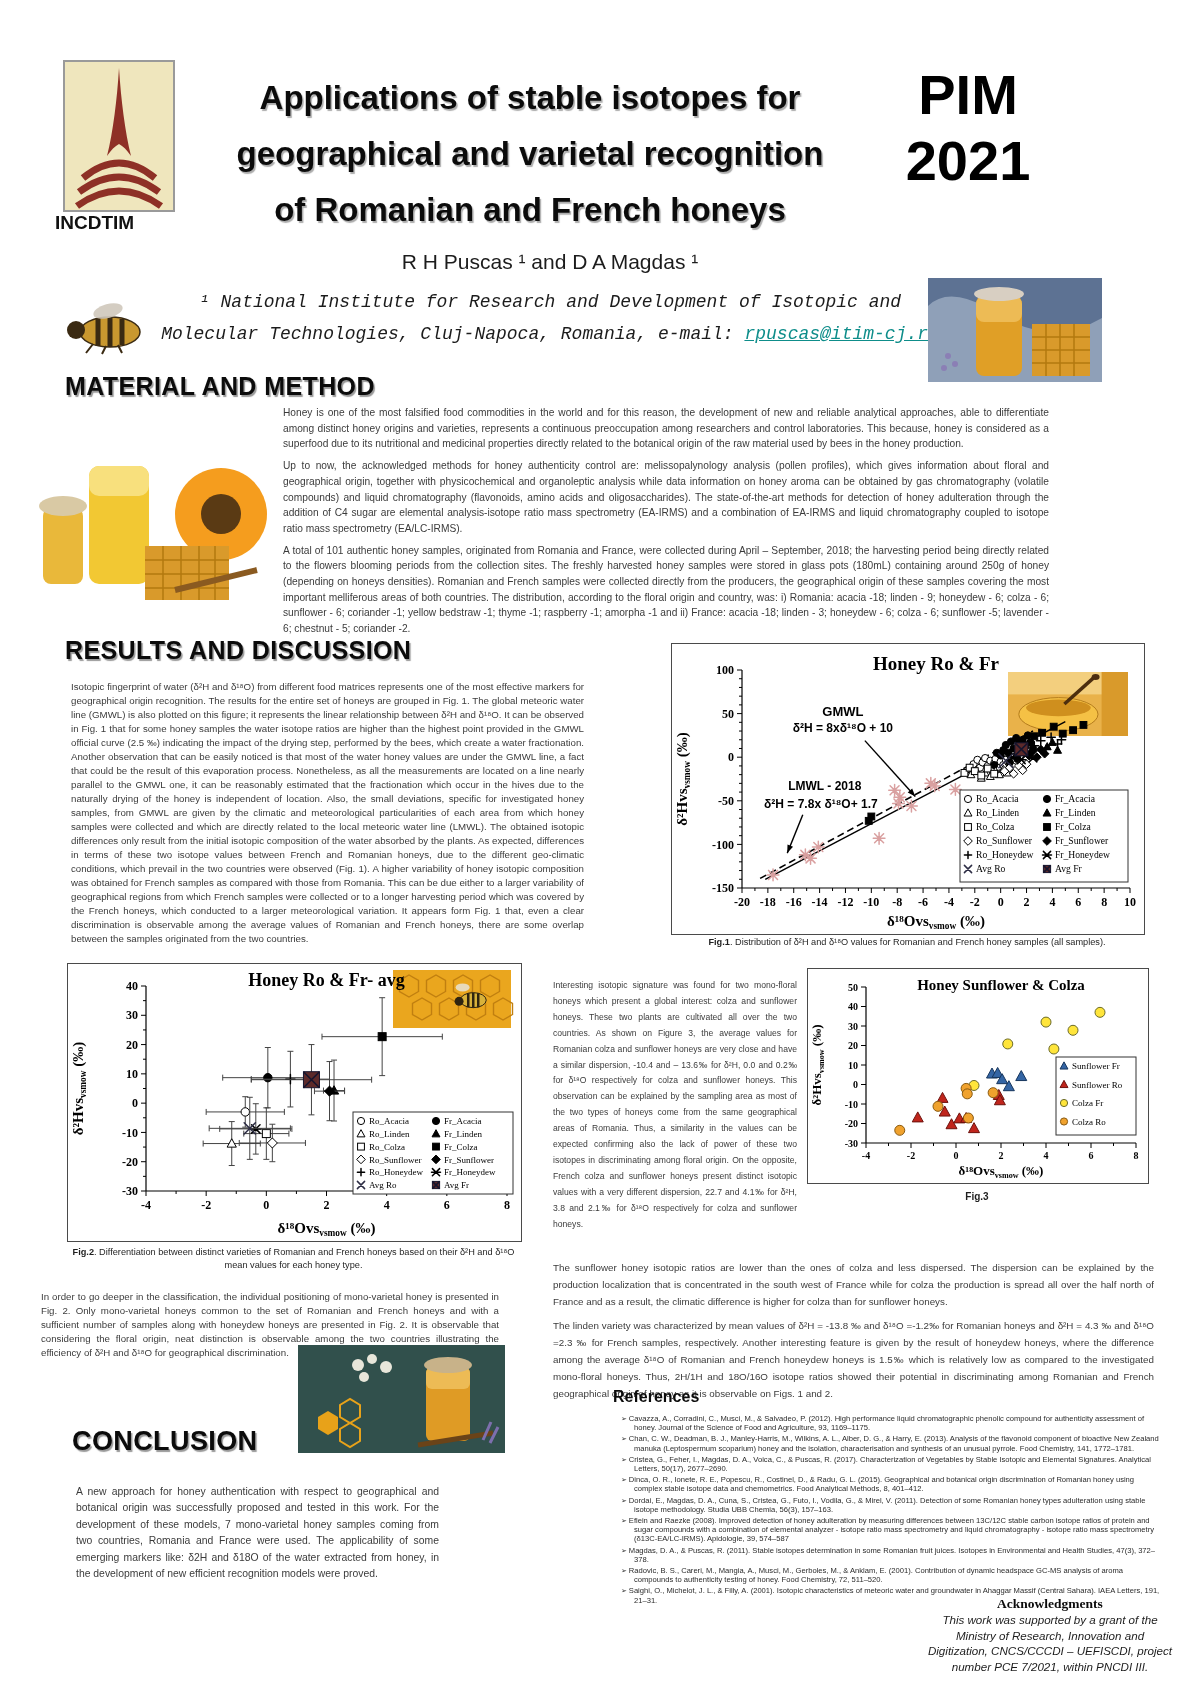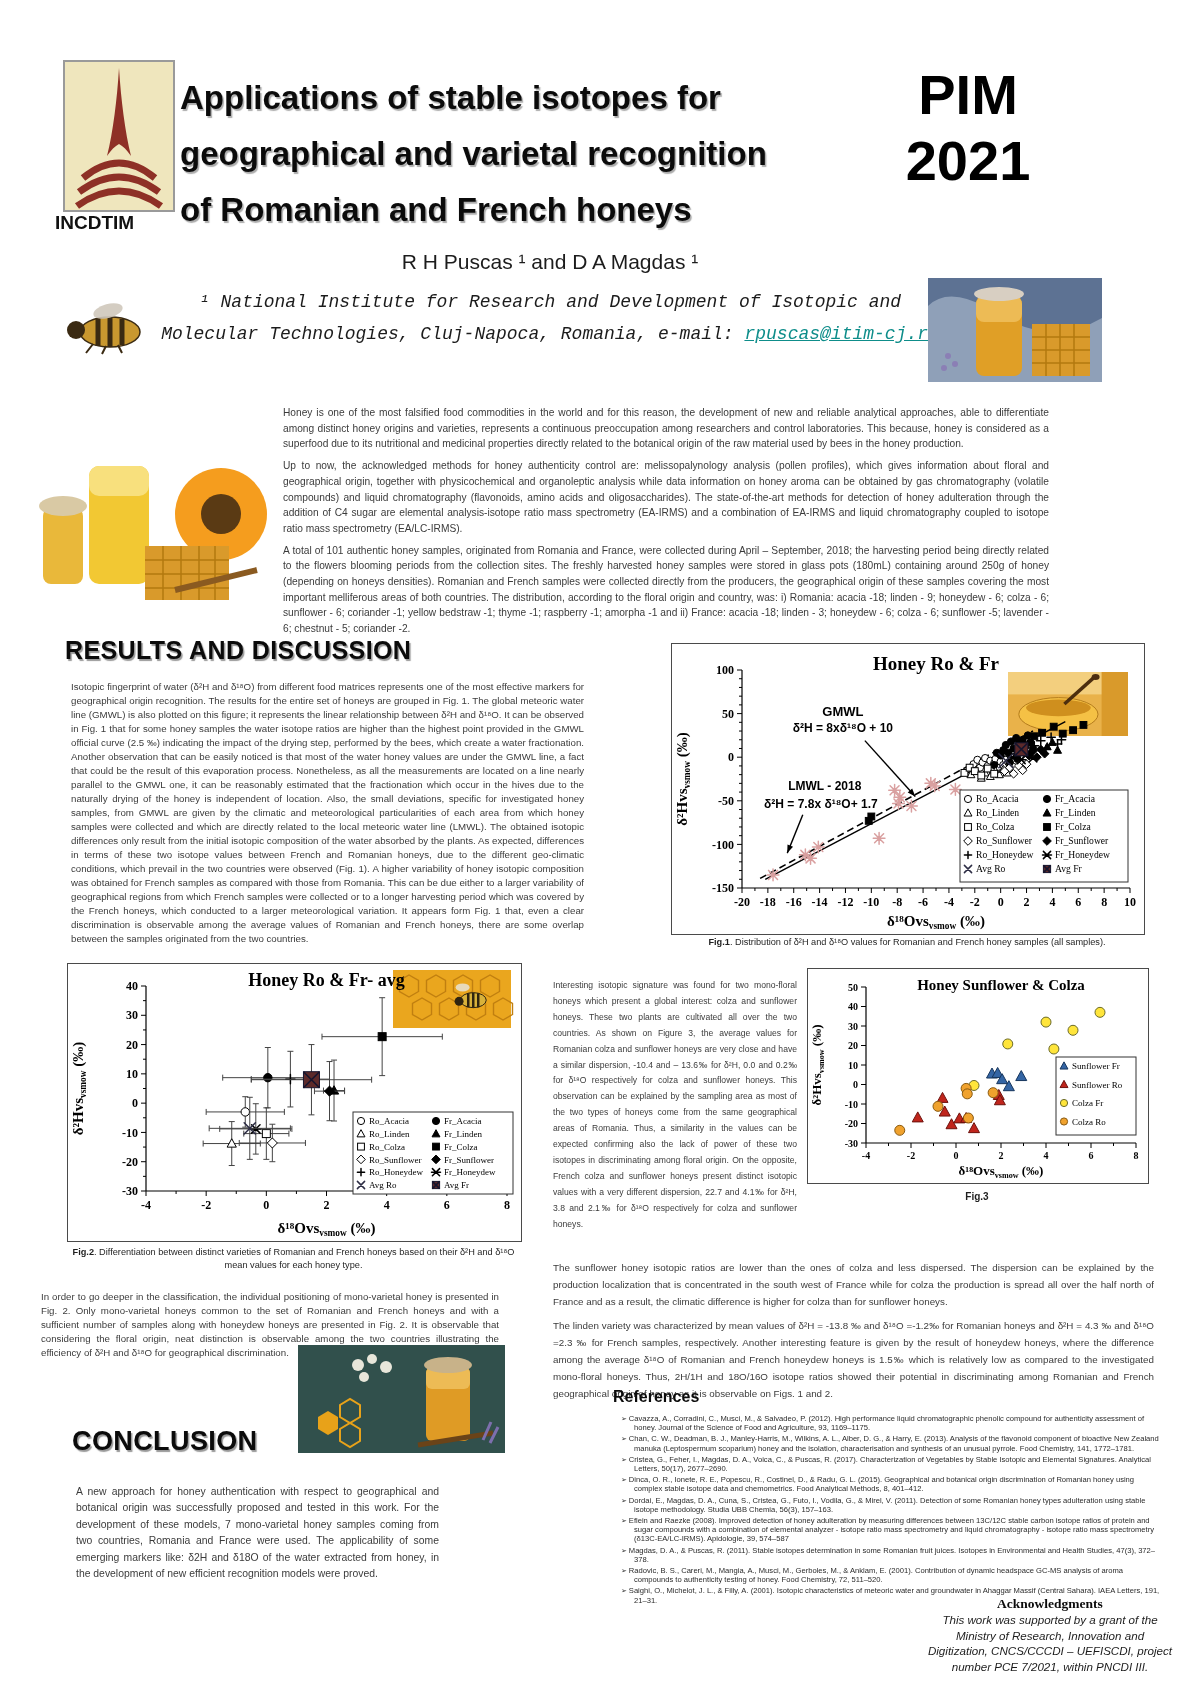--- a/index.html
+++ b/index.html
@@ -1,21 +1,21 @@
 <!DOCTYPE html>
 <html><head>
 <meta charset="utf-8">
 <style>
   html,body{margin:0;padding:0;background:#9a9a9a;}
   .poster{position:relative;width:1200px;height:1697px;background:#ffffff;margin:0 auto;
           font-family:"Liberation Sans",sans-serif;color:#2e2e2e;overflow:hidden;}
   .abs{position:absolute;}
   .sec-heading{font-weight:bold;color:#0b0b0b;font-size:25px;letter-spacing:.4px;margin:0;
                text-shadow:1.5px 1.5px 1px rgba(70,70,70,.55);}
-  .main-title{font-weight:bold;color:#0b0b0b;font-size:33px;line-height:56px;
+  .main-title{font-weight:bold;color:#0b0b0b;font-size:33px;line-height:56px;text-align:center;
               text-shadow:1.5px 1.5px 1px rgba(70,70,70,.45);}
   .event{font-weight:bold;color:#000;font-size:56px;line-height:66px;text-align:center;}
   .logo-label{font-weight:bold;font-size:19px;text-align:left;color:#111;}
   .authors{font-size:21px;text-align:center;color:#1c1c1c;}
   .affil{font-size:18px;font-style:italic;text-align:center;line-height:32px;color:#1c1c1c;font-family:Liberation Mono, monospace;}
   .link{color:#0e8d8a;text-decoration:underline;cursor:pointer;}
   .body-text{text-align:justify;color:#3b3b3b;}
   .body-text p{margin:6px;}
   .mm-text{font-size:10.2px;line-height:15.7px;}
   .left-col{font-size:9.7px;line-height:14px;}
@@ -79,20 +79,21 @@
     <rect x="104" y="46" width="58" height="52" fill="#d99a2b"></rect>
     <path d="M104 59 H162 M104 72 H162 M104 85 H162 M118 46 V98 M132 46 V98 M146 46 V98" stroke="#b3790f" stroke-width="1.5"></path>
     <rect x="48" y="18" width="46" height="80" rx="8" fill="#e09f26"></rect>
     <rect x="48" y="18" width="46" height="26" rx="8" fill="#edbb55"></rect>
     <ellipse cx="71" cy="16" rx="25" ry="7" fill="#d8cfc2"></ellipse>
     <circle cx="20" cy="78" r="3" fill="#8b7fb5"></circle>
       <circle cx="27" cy="86" r="3" fill="#8b7fb5"></circle>
       <circle cx="16" cy="90" r="3" fill="#8b7fb5"></circle>
   </svg>
 
+  <h2 class="abs sec-heading" style="left:65px;top:372px">MATERIAL AND METHOD</h2>
 
   <svg class="abs" style="left:25px;top:438px;width:252px;height:172px" viewBox="0 0 252 172">
     <rect width="252" height="172" fill="#ffffff"></rect>
     <circle cx="196" cy="76" r="46" fill="#f59d1e"></circle>
     <circle cx="196" cy="76" r="20" fill="#5a3a14"></circle>
     <rect x="18" y="70" width="40" height="76" rx="8" fill="#e9b83a"></rect>
     <ellipse cx="38" cy="68" rx="24" ry="10" fill="#d9c9a4"></ellipse>
     <rect x="64" y="28" width="60" height="118" rx="10" fill="#f2c833"></rect>
     <rect x="64" y="28" width="60" height="30" rx="10" fill="#f8e07d"></rect>
     <rect x="120" y="108" width="84" height="54" fill="#d99a2b"></rect>

